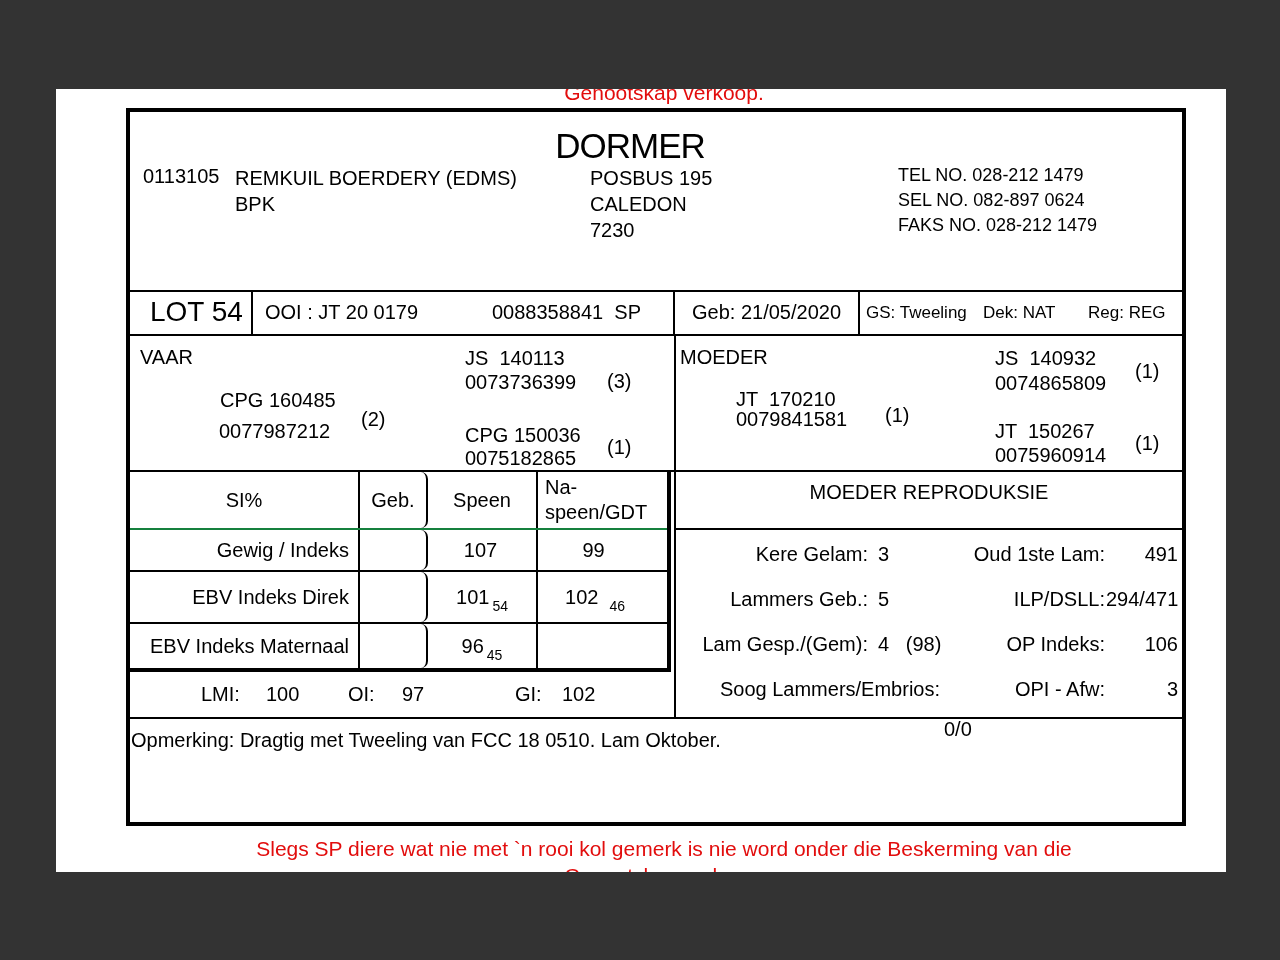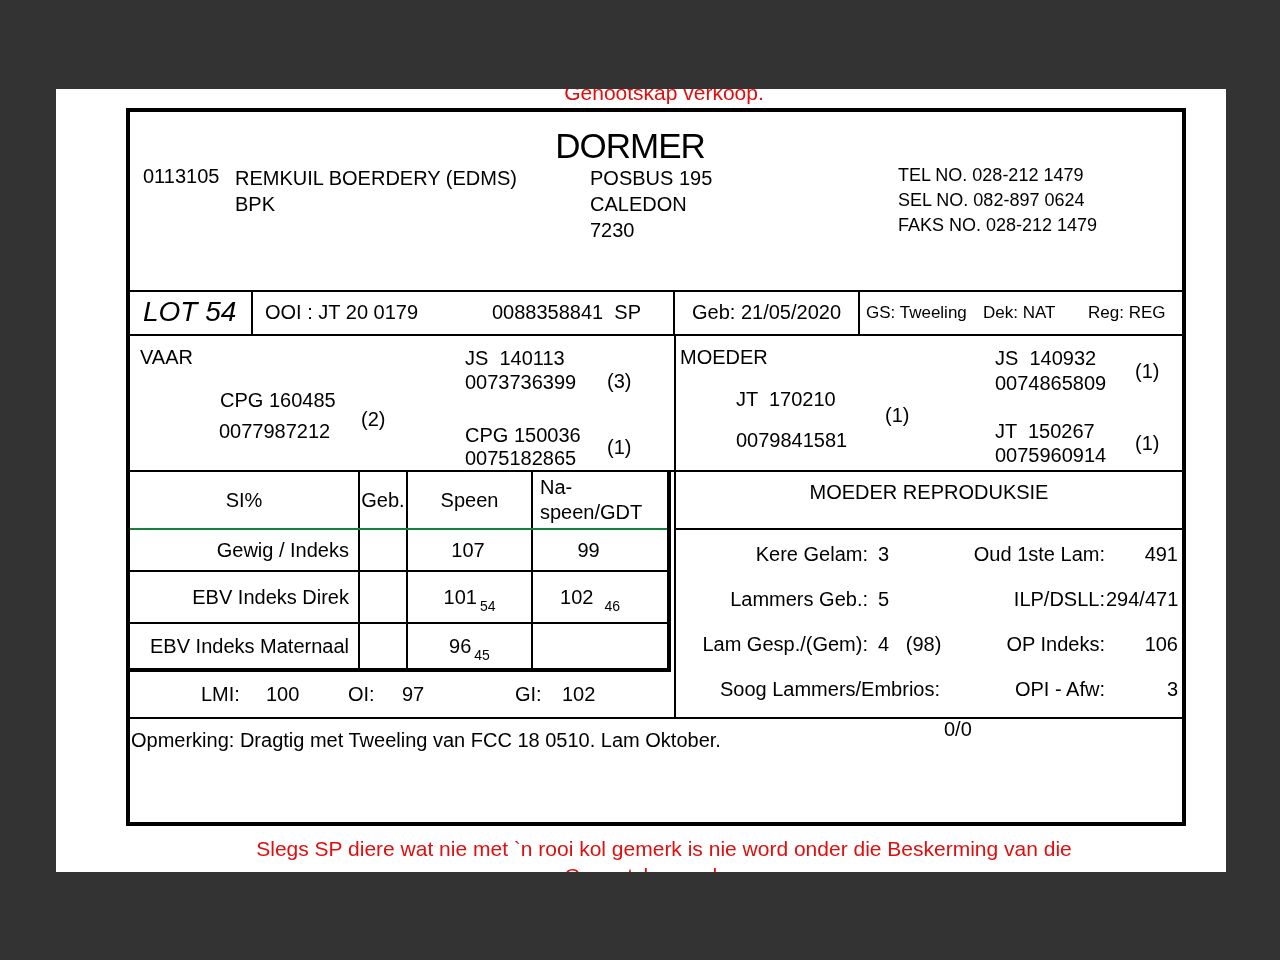--- a/index.html
+++ b/index.html
@@ -22,21 +22,21 @@
   .breed{position:absolute;left:0;top:14px;width:1000px;text-align:center;font-size:35px;letter-spacing:-1px;}
   .member{position:absolute;left:13px;top:53px;}
   .farm{position:absolute;left:105px;top:53px;line-height:26px;}
   .addr{position:absolute;left:460px;top:53px;line-height:26px;}
   .contacts{position:absolute;left:768px;top:51px;line-height:25px;font-size:18px;}
 
   
   .sec-lot{position:absolute;left:0;top:178px;width:1052px;height:44px;border-top:2px solid #000;
            box-sizing:border-box;display:flex;}
   .cell{position:relative;height:100%;border-right:2px solid #000;box-sizing:border-box;}
-  .c-lot{width:123px;font-size:28px;line-height:40px;padding-left:13px;font-style:italic;}
+  .c-lot{width:123px;font-size:28px;line-height:40px;padding-left:20px;}
   .c-ooi{width:422px;}
   .ooi-a{position:absolute;left:12px;top:9px;}
   .ooi-b{position:absolute;left:239px;top:9px;white-space:pre;}
   .c-geb{width:185px;text-align:center;line-height:40px;}
   .c-gs{width:322px;border-right:none;font-size:17px;}
   .gs-a{position:absolute;left:6px;top:11px;}
   .gs-b{position:absolute;left:123px;top:11px;}
   .gs-c{position:absolute;left:228px;top:11px;}
 
   
@@ -54,21 +54,21 @@
   .vaar .p-n{left:231px;top:72px;}
   .vaar .p-gs1{left:335px;top:11px;}
   .vaar .p-gs2{left:335px;top:35px;}
   .vaar .p-gsn{left:477px;top:34px;}
   .vaar .p-gd1{left:335px;top:88px;}
   .vaar .p-gd2{left:335px;top:111px;}
   .vaar .p-gdn{left:477px;top:100px;}
   
   .moeder .p-label{left:4px;top:10px;}
   .moeder .p-id1{left:60px;top:52px;}
-  .moeder .p-id2{left:60px;top:93px;}
+  .moeder .p-id2{left:60px;top:72px;}
   .moeder .p-n{left:209px;top:68px;}
   .moeder .p-gs1{left:319px;top:11px;}
   .moeder .p-gs2{left:319px;top:36px;}
   .moeder .p-gsn{left:459px;top:24px;}
   .moeder .p-gd1{left:319px;top:84px;}
   .moeder .p-gd2{left:319px;top:108px;}
   .moeder .p-gdn{left:459px;top:96px;}
 
   
   .sec-middle{position:absolute;left:0;top:358px;width:1052px;height:247px;border-top:2px solid #000;
@@ -78,22 +78,22 @@
   
   .si-table{position:absolute;left:0;top:0;width:541px;height:200px;border-right:4px solid #000;
             border-bottom:4px solid #000;box-sizing:border-box;}
   .si-head{display:flex;height:58px;border-bottom:2px solid #15803d;box-sizing:border-box;}
   .si-row{display:flex;border-bottom:2px solid #000;box-sizing:border-box;align-items:center;}
   .si-r1{height:42px;}
   .si-r2{height:52px;}
   .si-r3{height:44px;border-bottom:none;}
   .sh,.sc{border-right:2px solid #000;box-sizing:border-box;height:100%;}
   .w-label{width:230px;}
-  .w-geb{width:48px;}
-  .w-speen{width:125px;}
+  .w-geb{width:68px;border-radius:7px;}
+  .w-speen{width:110px;}
   .w-na{width:114px;border-right:none;}
   .sh{display:flex;align-items:center;justify-content:center;}
   .sh.w-na{align-items:flex-start;justify-content:flex-start;padding:3px 0 0 7px;line-height:25px;}
   .sc-label{display:flex;align-items:center;justify-content:flex-end;padding-right:9px;}
   .sc-num{display:flex;align-items:center;justify-content:center;}
   .sub{font-size:14px;position:relative;top:9px;margin-left:3px;}
   .sub-wide{margin-left:11px;}
 
   
   .lmi-row{position:absolute;left:0;top:200px;width:544px;height:43px;}

